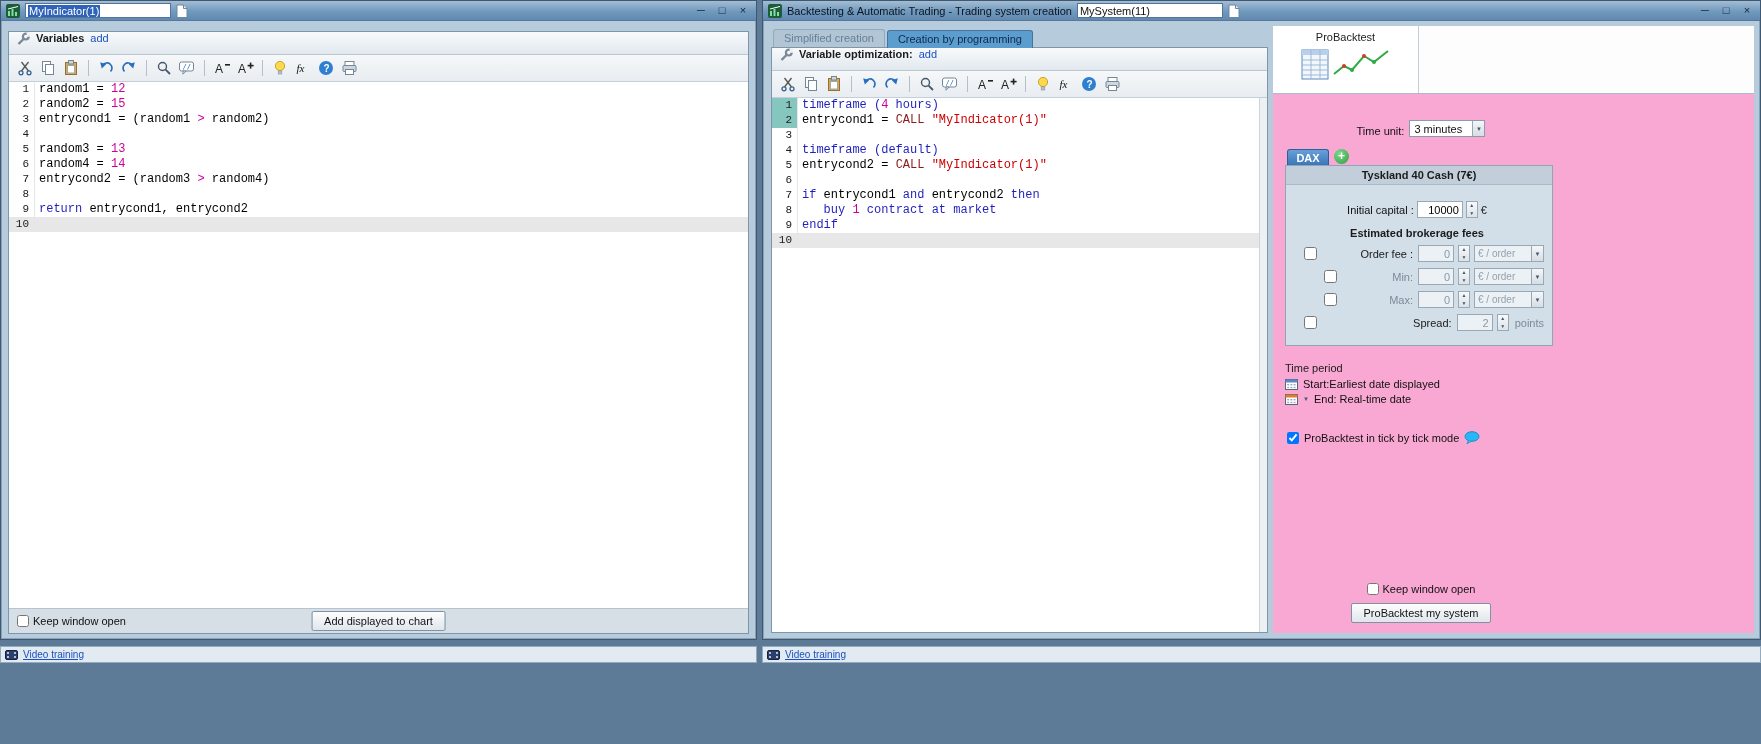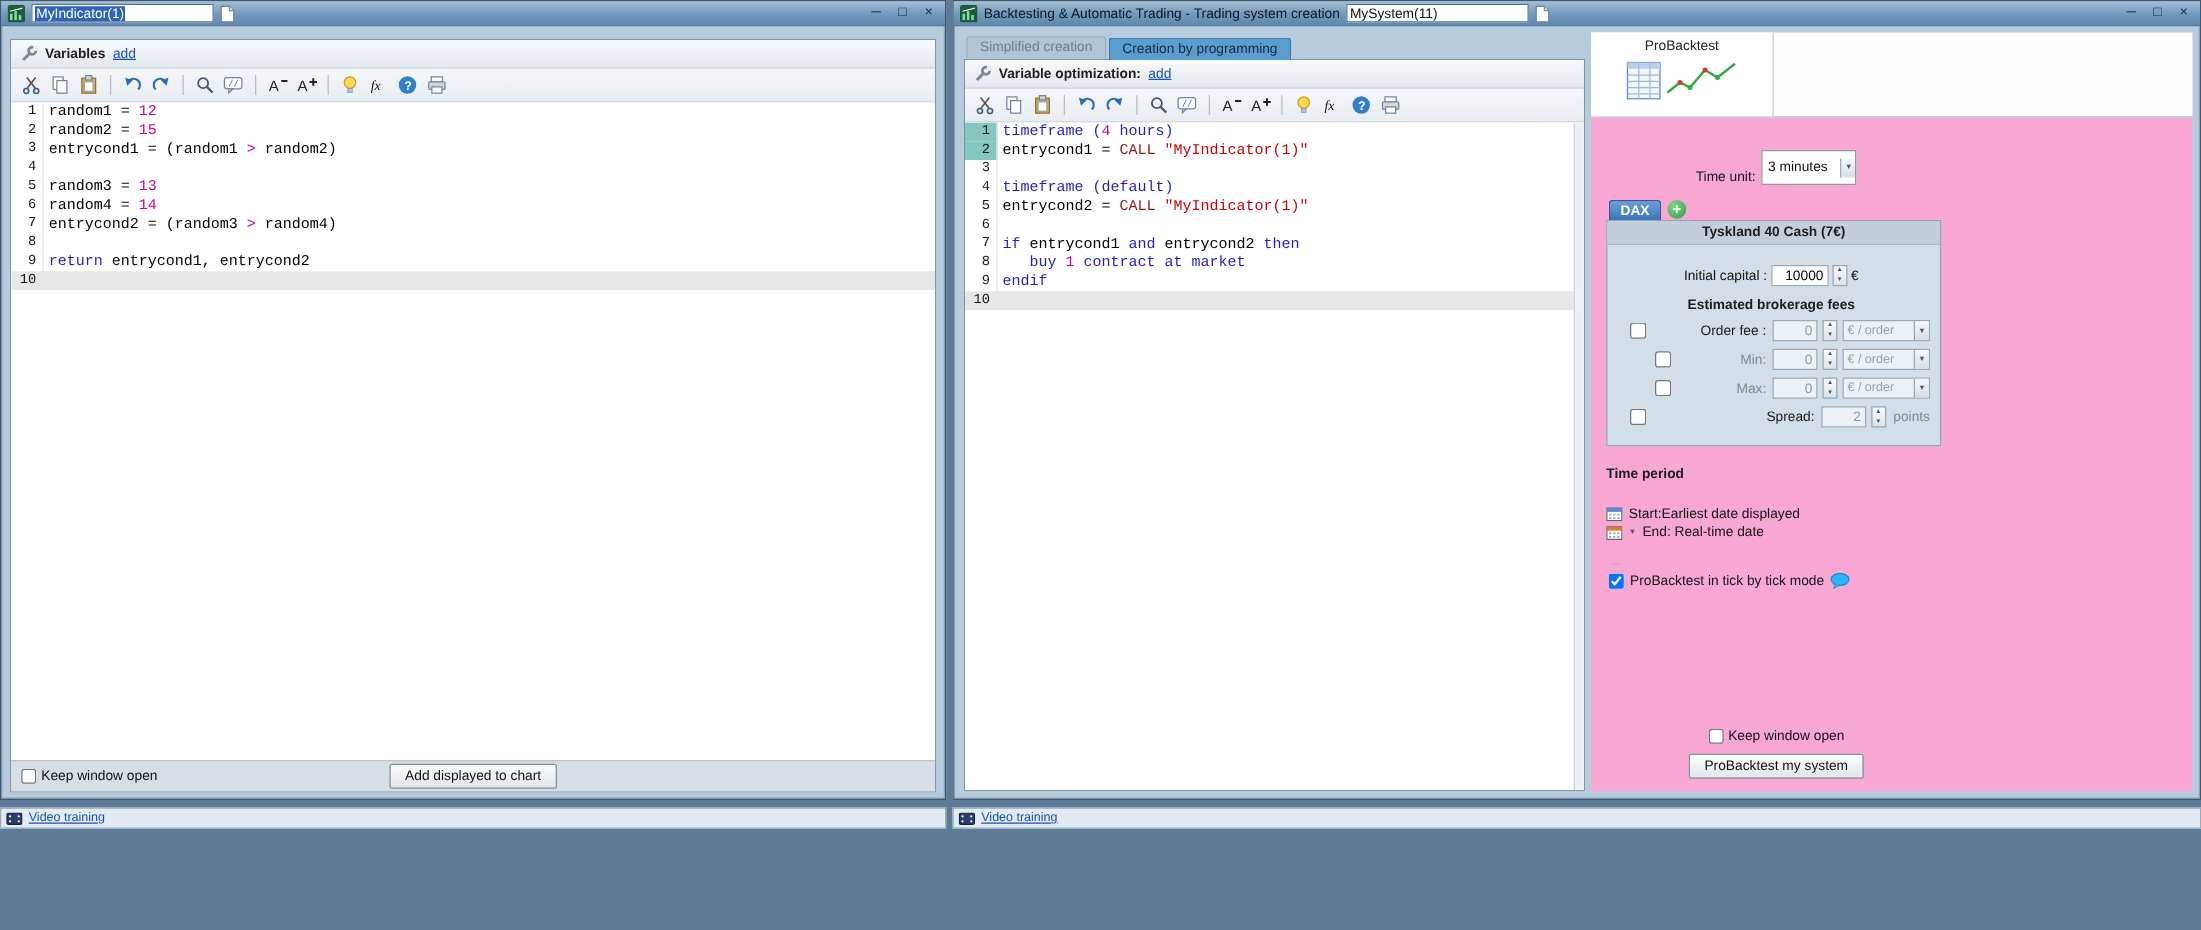--- a/index.html
+++ b/index.html
@@ -18,23 +18,23 @@
   .title-text{font-size:11px;color:#0b1420;white-space:nowrap}
   .tb-spacer{flex:1}
   .win-btn{width:16px;height:14px;text-align:center;line-height:13px;font-size:11px;color:#15283c;cursor:default}
   .icon{display:inline-flex;align-items:center;justify-content:center}
   .icon svg{display:block}
 
   .win-body{flex:1;display:flex;flex-direction:column;padding:10px 7px 5px;min-height:0}
 
   
   .panel{flex:1;display:flex;flex-direction:column;border:1px solid #7e96aa;background:#fff;min-height:0}
-  .panel-header{flex:0 0 23px;display:flex;align-items:center;gap:6px;padding:0 7px;background:linear-gradient(#f8fafc,#e1e8ee);border-bottom:1px solid #bac7d2;font-size:11px}
+  .panel-header{flex:0 0 23px;display:flex;align-items:flex-start;gap:6px;padding:0 7px;background:linear-gradient(#f8fafc,#e1e8ee);border-bottom:1px solid #bac7d2;font-size:11px}
   .panel-header b{color:#1c1c1c}
-  a.add-link{color:#1b50c0;text-decoration:underline;cursor:pointer}
+  a.add-link{color:#1b50c0;cursor:pointer}
   .toolbar{flex:0 0 27px;display:flex;align-items:center;gap:3px;padding:0 6px;background:linear-gradient(#f5f7f9,#e8edf1);border-bottom:1px solid #c4cfd8}
   .ticon{width:20px;height:20px;display:inline-flex;align-items:center;justify-content:center;border-radius:2px;cursor:pointer}
   .tsep{width:1px;height:16px;background:#b4bfc9;margin:0 4px}
 
   
   .editor{flex:1;position:relative;background:#fff;font-family:"Liberation Mono",monospace;font-size:12px;overflow:hidden}
   .code-line{display:flex;height:15px;line-height:15px;white-space:pre}
   .code-line.current{background:#e7e7e7}
   .ln{flex:0 0 26px;text-align:right;padding-right:5px;font-size:11px;color:#1a1a1a;border-right:1px solid #e6e6e6}
   .ln-hl{background:#85c6bf}
@@ -68,21 +68,21 @@
 
   .rw-right{flex:1;position:relative;background:#f9a8d4;display:flex;flex-direction:column;min-height:0}
   .big-tabs{flex:0 0 68px;display:flex;background:#fdfdfd;border-bottom:1px solid #a9bcca}
   .big-tab{width:146px;display:flex;flex-direction:column;align-items:center;padding-top:5px;gap:3px;cursor:pointer}
   .big-tab.active{background:#fff;border-right:1px solid #c2ced8}
   .big-tab.inactive{background:linear-gradient(#f5f7f9,#e2e8ee);border-right:1px solid #c2ced8;border-bottom:1px solid #a9bcca;margin-bottom:-1px}
   .big-tab span{font-size:11px;color:#222}
 
   .settings{flex:1;position:relative;padding:0 0 0 12px}
   .tu-row{width:272px;display:flex;justify-content:center;align-items:flex-end;gap:5px;margin:26px 0 10px}
-  .dd{height:28px;display:inline-flex;align-items:center;justify-content:space-between;border:1px solid #8a9cab;background:#fff;font-size:11px;padding-left:4px;cursor:pointer}
+  .dd{height:17px;display:inline-flex;align-items:center;justify-content:space-between;border:1px solid #8a9cab;background:#fff;font-size:11px;padding-left:4px;cursor:pointer}
   .dd-white{width:76px}
   .dd-btn{width:12px;height:15px;display:flex;align-items:center;justify-content:center;background:linear-gradient(#f4f7fa,#d6dde4);border-left:1px solid #9aa8b4;font-size:6px;color:#45586b;font-style:normal}
 
   .dax-row{display:flex;align-items:flex-end;gap:5px;height:18px;padding-left:2px}
   .dax-tab{width:42px;height:16px;background:linear-gradient(#6aa0d8,#3a76b8);color:#fff;font-weight:bold;font-size:11px;text-align:center;line-height:16px;border-radius:3px 3px 0 0;border:1px solid #2d5f96;border-bottom:none;cursor:pointer}
   .plus{width:15px;height:15px;border-radius:50%;background:radial-gradient(circle at 35% 30%,#7ed88a,#2f9e3f);color:#fff;font-weight:bold;font-size:12px;line-height:14px;text-align:center;cursor:pointer;margin-bottom:1px}
 
   .inst-box{width:268px;border:1px solid #8fa6b8;background:#d2dee8}
   .inst-header{background:#c2cfda;border-bottom:1px solid #a7bac8;text-align:center;font-weight:bold;font-size:11px;padding:3px 0;color:#1b1b1b}
   .inst-body{padding:9px 8px 8px 4px}
@@ -93,21 +93,21 @@
   .fee-label{flex:1;text-align:right;font-size:11px;color:#1a1a1a;padding-right:1px;white-space:nowrap}
   .fee-row.indent .fee-label{color:#7e8c98}
   .num{height:17px;border:1px solid #9aa8b4;background:#ecf1f5;color:#8c9aa6;font-size:11px;display:inline-flex;align-items:center;justify-content:flex-end;padding:0 3px;width:36px}
   .num.white{background:#fff;color:#000;width:46px}
   .spin{display:inline-flex;flex-direction:column;width:12px;height:17px;border:1px solid #9aa8b4;background:linear-gradient(#f8fafc,#dde3e9);cursor:pointer}
   .spin i{flex:1;font-size:5px;line-height:7px;text-align:center;color:#45586b;font-style:normal}
   .unit-dd{width:70px;height:17px;display:inline-flex;align-items:center;justify-content:space-between;border:1px solid #9aa8b4;background:#ecf1f5;color:#94a2ae;font-size:10px;padding-left:3px;cursor:pointer;white-space:nowrap}
   .unit-text{font-size:11px;color:#7e8c98;margin-left:2px}
   .cur-unit{font-size:11px;color:#1a1a1a}
 
-  .tp-title{font-weight:bold;font-size:11px;margin:16px 0 20px;color:#1b1b1b}
+  .tp-title{font-weight:normal;font-size:11px;margin:16px 0 4px;color:#1b1b1b}
   .tp-row{display:flex;align-items:center;gap:5px;font-size:11px;margin:3px 0;color:#101010}
   .tp-val-end{margin-left:3px}
   .tiny-arrow{font-size:6px;color:#45586b}
 
   .tick-row{display:flex;align-items:center;gap:5px;margin-top:26px;font-size:11px;cursor:pointer;padding-left:2px}
   .tick-row input{width:12px;height:12px;margin:0}
 
   .bottom-group{position:absolute;left:6px;bottom:10px;width:284px;display:flex;flex-direction:column;align-items:center;gap:8px}
 </style>
 </head>

